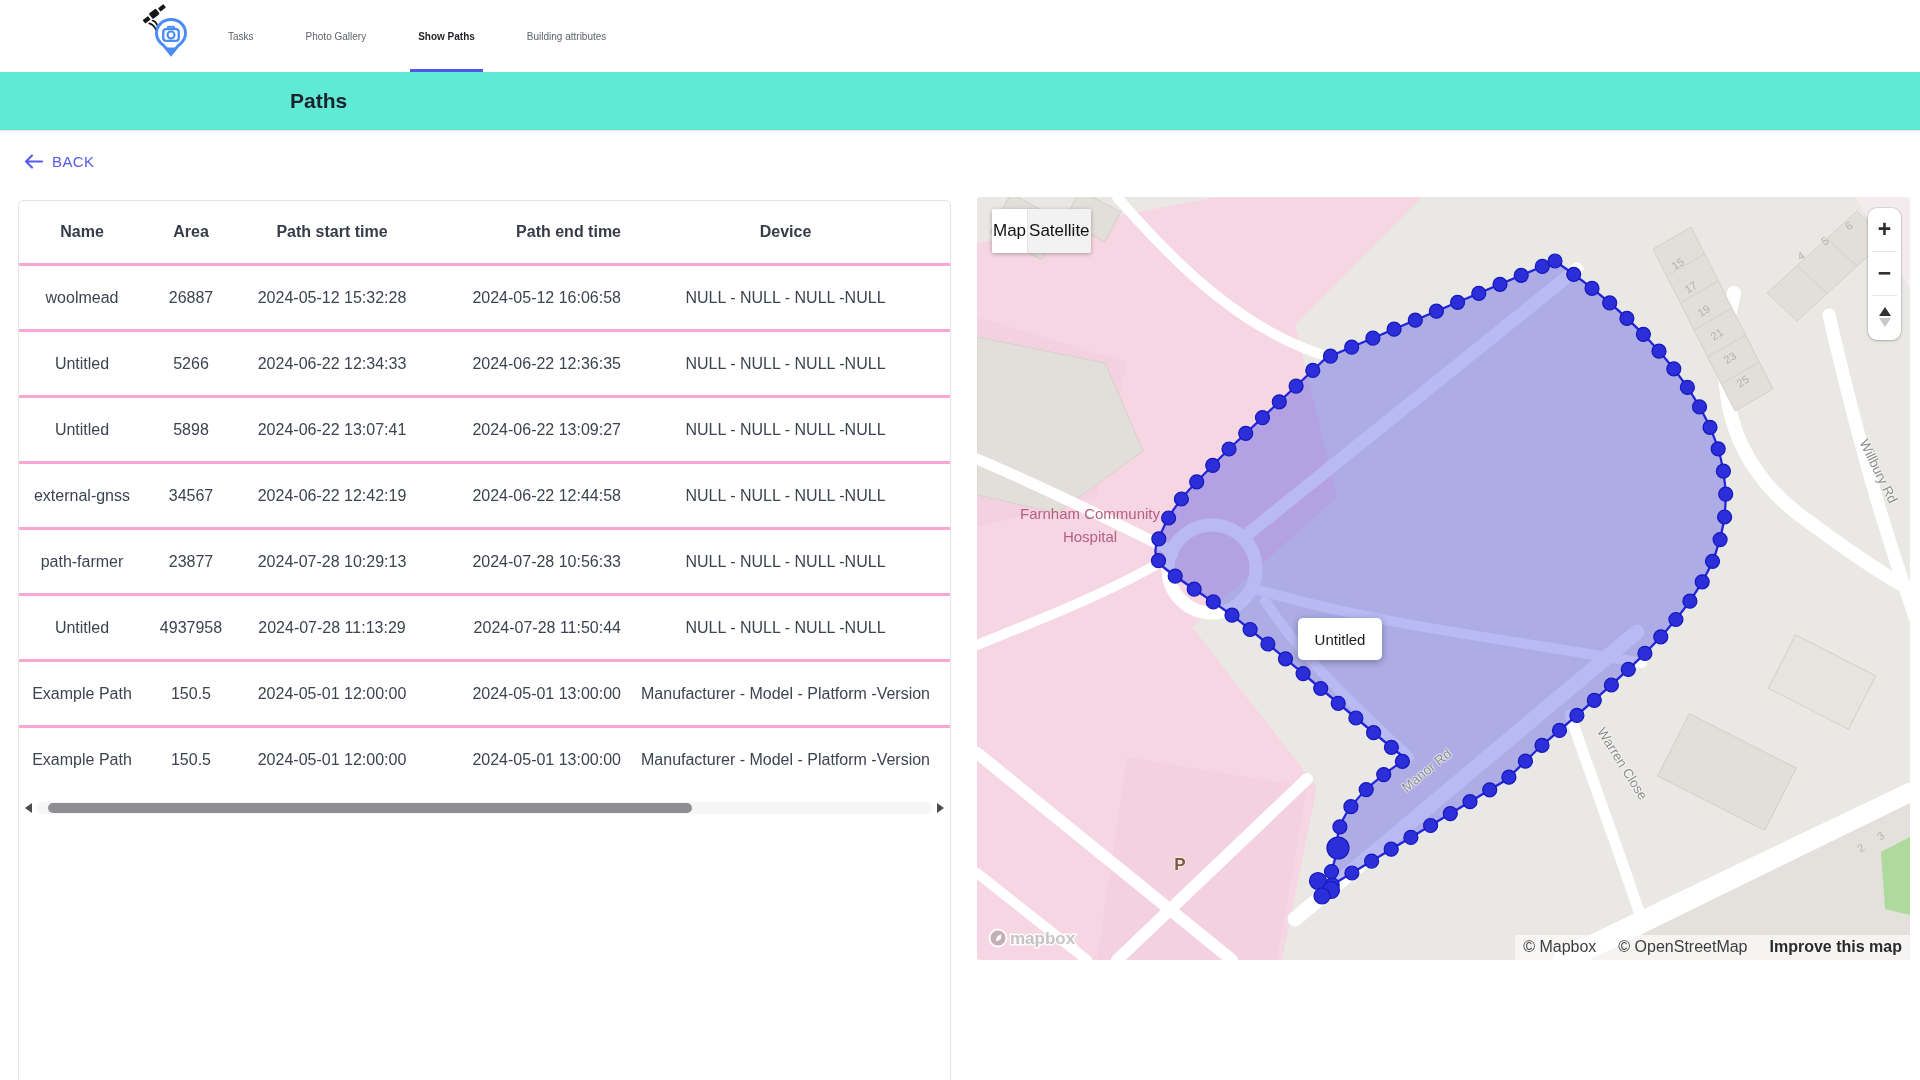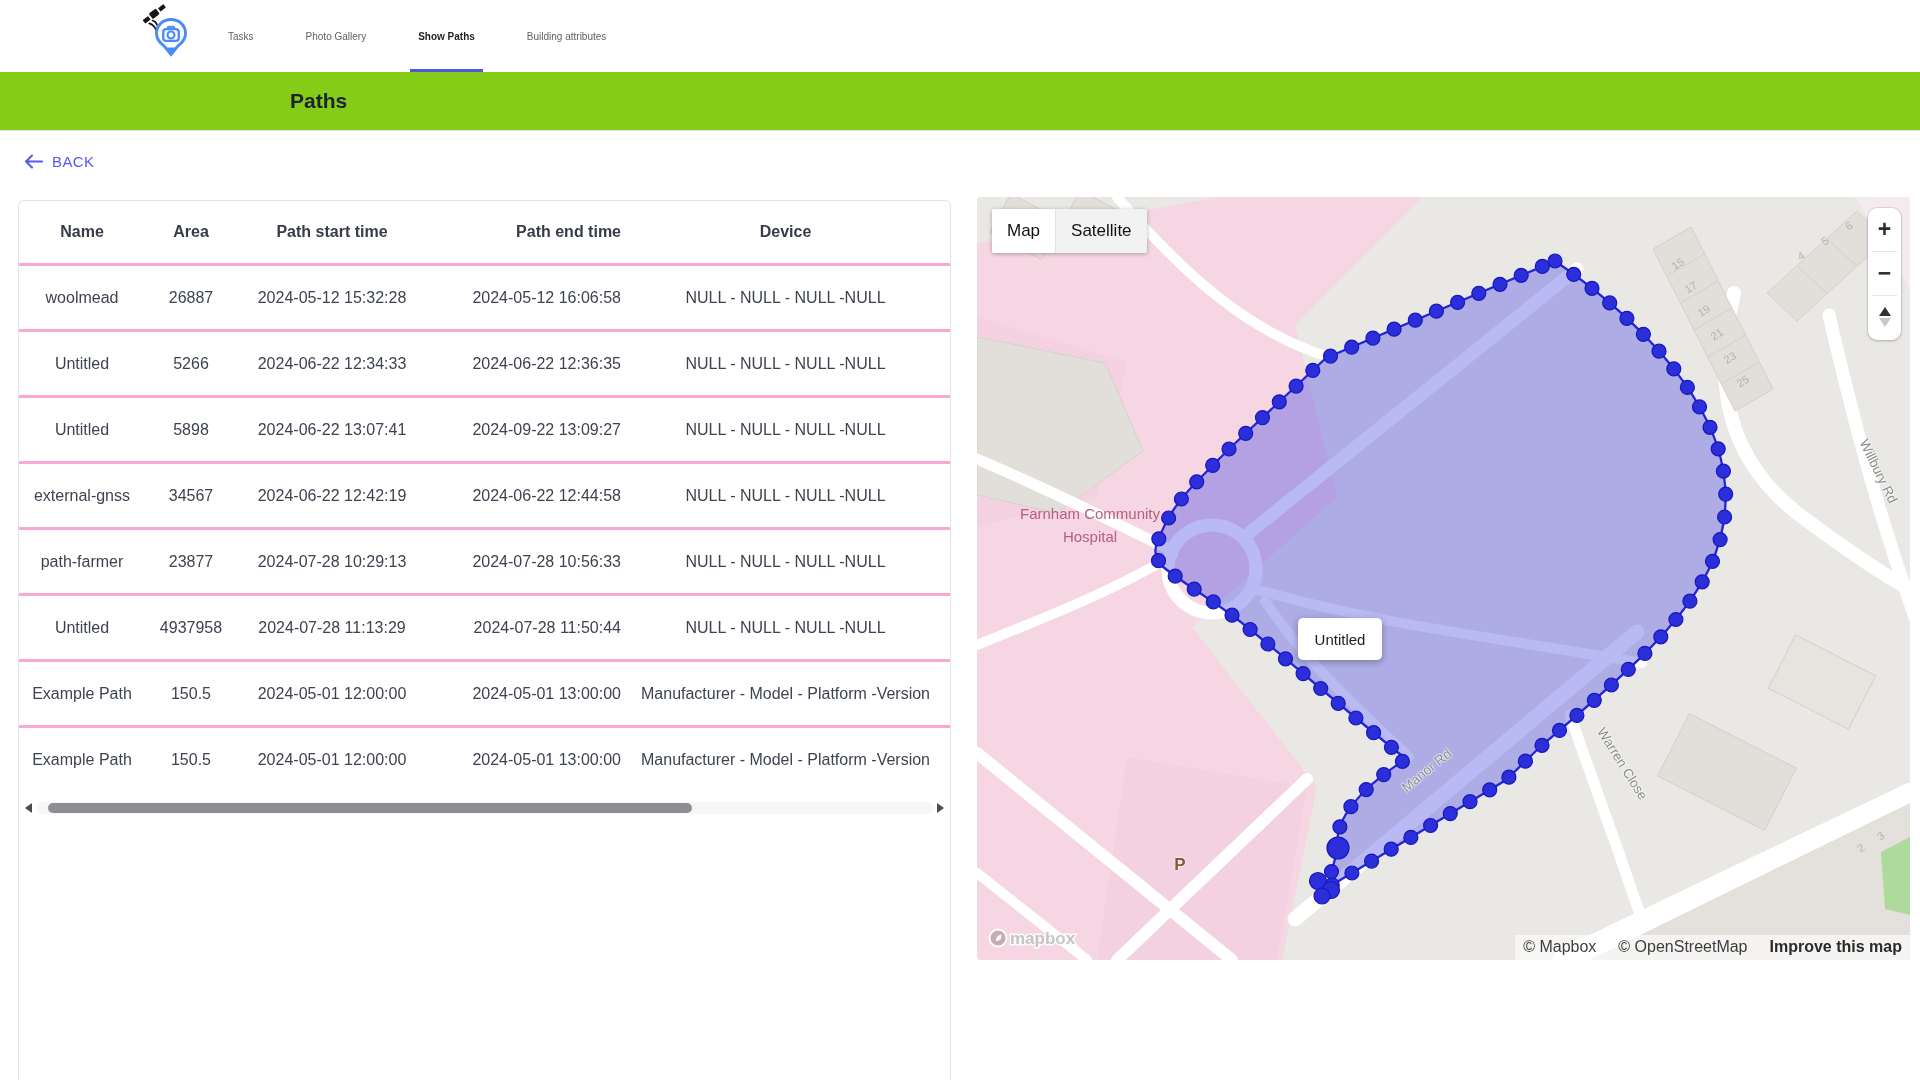--- a/index.html
+++ b/index.html
@@ -9,21 +9,21 @@
   
   .nav { position:absolute; left:0; top:0; width:1920px; height:72px; background:#fff; }
   .logo { position:absolute; left:140px; top:4px; cursor:pointer; }
   .tabs { position:absolute; left:228px; top:0; height:72px; display:flex; align-items:stretch; gap:52px; }
   .tab { position:relative; display:flex; align-items:center; font-size:10px; color:#5f6368; cursor:pointer; }
   .tab.active { color:#1f2125; font-weight:600;text-align:right; }
   .tab.active::after { content:""; position:absolute; left:-8px; right:-8px; bottom:0; height:3px; background:#4f57e8; }
   .nav-right { position:absolute; right:0; top:0; height:72px; }
 
   
-  .page-header { position:absolute; left:0; top:72px; width:1920px; height:59px; background:#84cc16; border-bottom:1px solid #e8e8ec; }
+  .page-header { position:absolute; left:0; top:72px; width:1920px; height:59px; background:#5eead4; border-bottom:1px solid #e8e8ec; }
   .page-title { position:absolute; left:290px; top:17px; font-size:21px; font-weight:700; color:#1d2230; }
   .back-link { position:absolute; left:24px; top:153px; display:flex; align-items:center; gap:9px; color:#5759ef; font-size:15px; letter-spacing:.4px; cursor:pointer; }
 
   
   .table-card { position:absolute; left:18px; top:200px; width:933px; height:928px; background:#fff; border:1px solid #e3e3e7; border-radius:6px; overflow:hidden; }
   .t-header { display:flex; height:62px; align-items:center; }
   .th { font-size:16px; font-weight:600; color:#373c48; text-align:center; }
   .tr { display:flex; height:66px; align-items:center; border-top:3px solid #f9a8d4; cursor:pointer; }
   .td { font-size:16px; color:#3e4350; text-align:center; white-space:nowrap; overflow:hidden; }
   .c0{width:126px;} .c1{width:92px;} .c2{width:190px;} .c3{width:194px;text-align:right;} .c4{width:329px;}
@@ -31,21 +31,21 @@
   .sb-arrow { width:0; height:0; border-style:solid; cursor:pointer; }
   .sb-arrow.left { border-width:5px 7px 5px 0; border-color:transparent #4c4c50 transparent transparent; }
   .sb-arrow.right { border-width:5px 0 5px 7px; border-color:transparent transparent transparent #4c4c50; }
   .sb-track { position:relative; flex:1; height:12px; margin:0 4px; background:#f6f6f7; border-radius:6px; }
   .sb-thumb { position:absolute; left:12px; top:1px; width:644px; height:10px; background:#8f8f93; border-radius:5px; cursor:grab; }
 
   
   .map-card { position:absolute; left:977px; top:197px; width:933px; height:763px; border-radius:4px; overflow:hidden; background:#eae8e4; }
   .map-svg { position:absolute; left:0; top:0; }
   .map-style-toggle { position:absolute; left:15px; top:12px; display:flex; box-shadow:0 1px 4px rgba(0,0,0,.3); border-radius:2px; overflow:hidden; }
-  .style-btn { height:44px; display:flex; align-items:center; justify-content:center; font-size:17px; color:#111; background:#fff; cursor:pointer; padding:0 15px; }
+  .style-btn { height:44px; display:flex; align-items:center; justify-content:center; font-size:17px; color:#111; background:#fff; cursor:pointer; padding:0 1px; }
   .style-btn.sat { background:#f3f2f2; border-left:1px solid #e3e3e3; }
   .zoom-ctrl { position:absolute; right:9px; top:11px; width:33px; background:#fff; border-radius:9px; box-shadow:0 0 0 1px rgba(0,0,0,.08), 0 1px 3px rgba(0,0,0,.2); display:flex; flex-direction:column; }
   .zoom-btn { height:43px; display:flex; align-items:center; justify-content:center; font-size:23px; font-weight:700; color:#2b2b2b; cursor:pointer; }
   .zoom-div { height:1px; background:#e6e6e6; margin:0 4px; }
   .pitch-btn { height:44px; display:flex; flex-direction:column; align-items:center; justify-content:center; gap:2px; cursor:pointer; }
   .tri-up { width:0;height:0;border:6px solid transparent;border-bottom:9px solid #333; margin-top:-6px;}
   .tri-dn { width:0;height:0;border:6px solid transparent;border-top:9px solid #c9c9c9; margin-bottom:-4px;}
   .map-tooltip { position:absolute; left:321px; top:421px; width:84px; height:42px; background:#fff; border-radius:5px; box-shadow:0 2px 7px rgba(0,0,0,.3); display:flex; align-items:center; justify-content:center; font-size:15px; color:#1c1c1c; }
   .hospital-label { position:absolute; left:113px; top:328px; transform:translate(-50%,-50%); width:180px; text-align:center; font-size:15px; line-height:1.55; color:#b4607f; font-weight:500; }
   .parking-label { position:absolute; left:203px; top:668px; transform:translate(-50%,-50%); font-size:17px; font-weight:700; color:#7c5a3c; text-shadow:0 0 2px #fff,0 0 2px #fff; }
@@ -132,21 +132,21 @@
           <div class="td c0">Untitled</div>
           <div class="td c1">5266</div>
           <div class="td c2">2024-06-22 12:34:33</div>
           <div class="td c3">2024-06-22 12:36:35</div>
           <div class="td c4">NULL - NULL - NULL -NULL</div>
         </div>
         <div class="tr">
           <div class="td c0">Untitled</div>
           <div class="td c1">5898</div>
           <div class="td c2">2024-06-22 13:07:41</div>
-          <div class="td c3">2024-09-22 13:09:27</div>
+          <div class="td c3">2024-06-22 13:09:27</div>
           <div class="td c4">NULL - NULL - NULL -NULL</div>
         </div>
         <div class="tr">
           <div class="td c0">external-gnss</div>
           <div class="td c1">34567</div>
           <div class="td c2">2024-06-22 12:42:19</div>
           <div class="td c3">2024-06-22 12:44:58</div>
           <div class="td c4">NULL - NULL - NULL -NULL</div>
         </div>
         <div class="tr">

